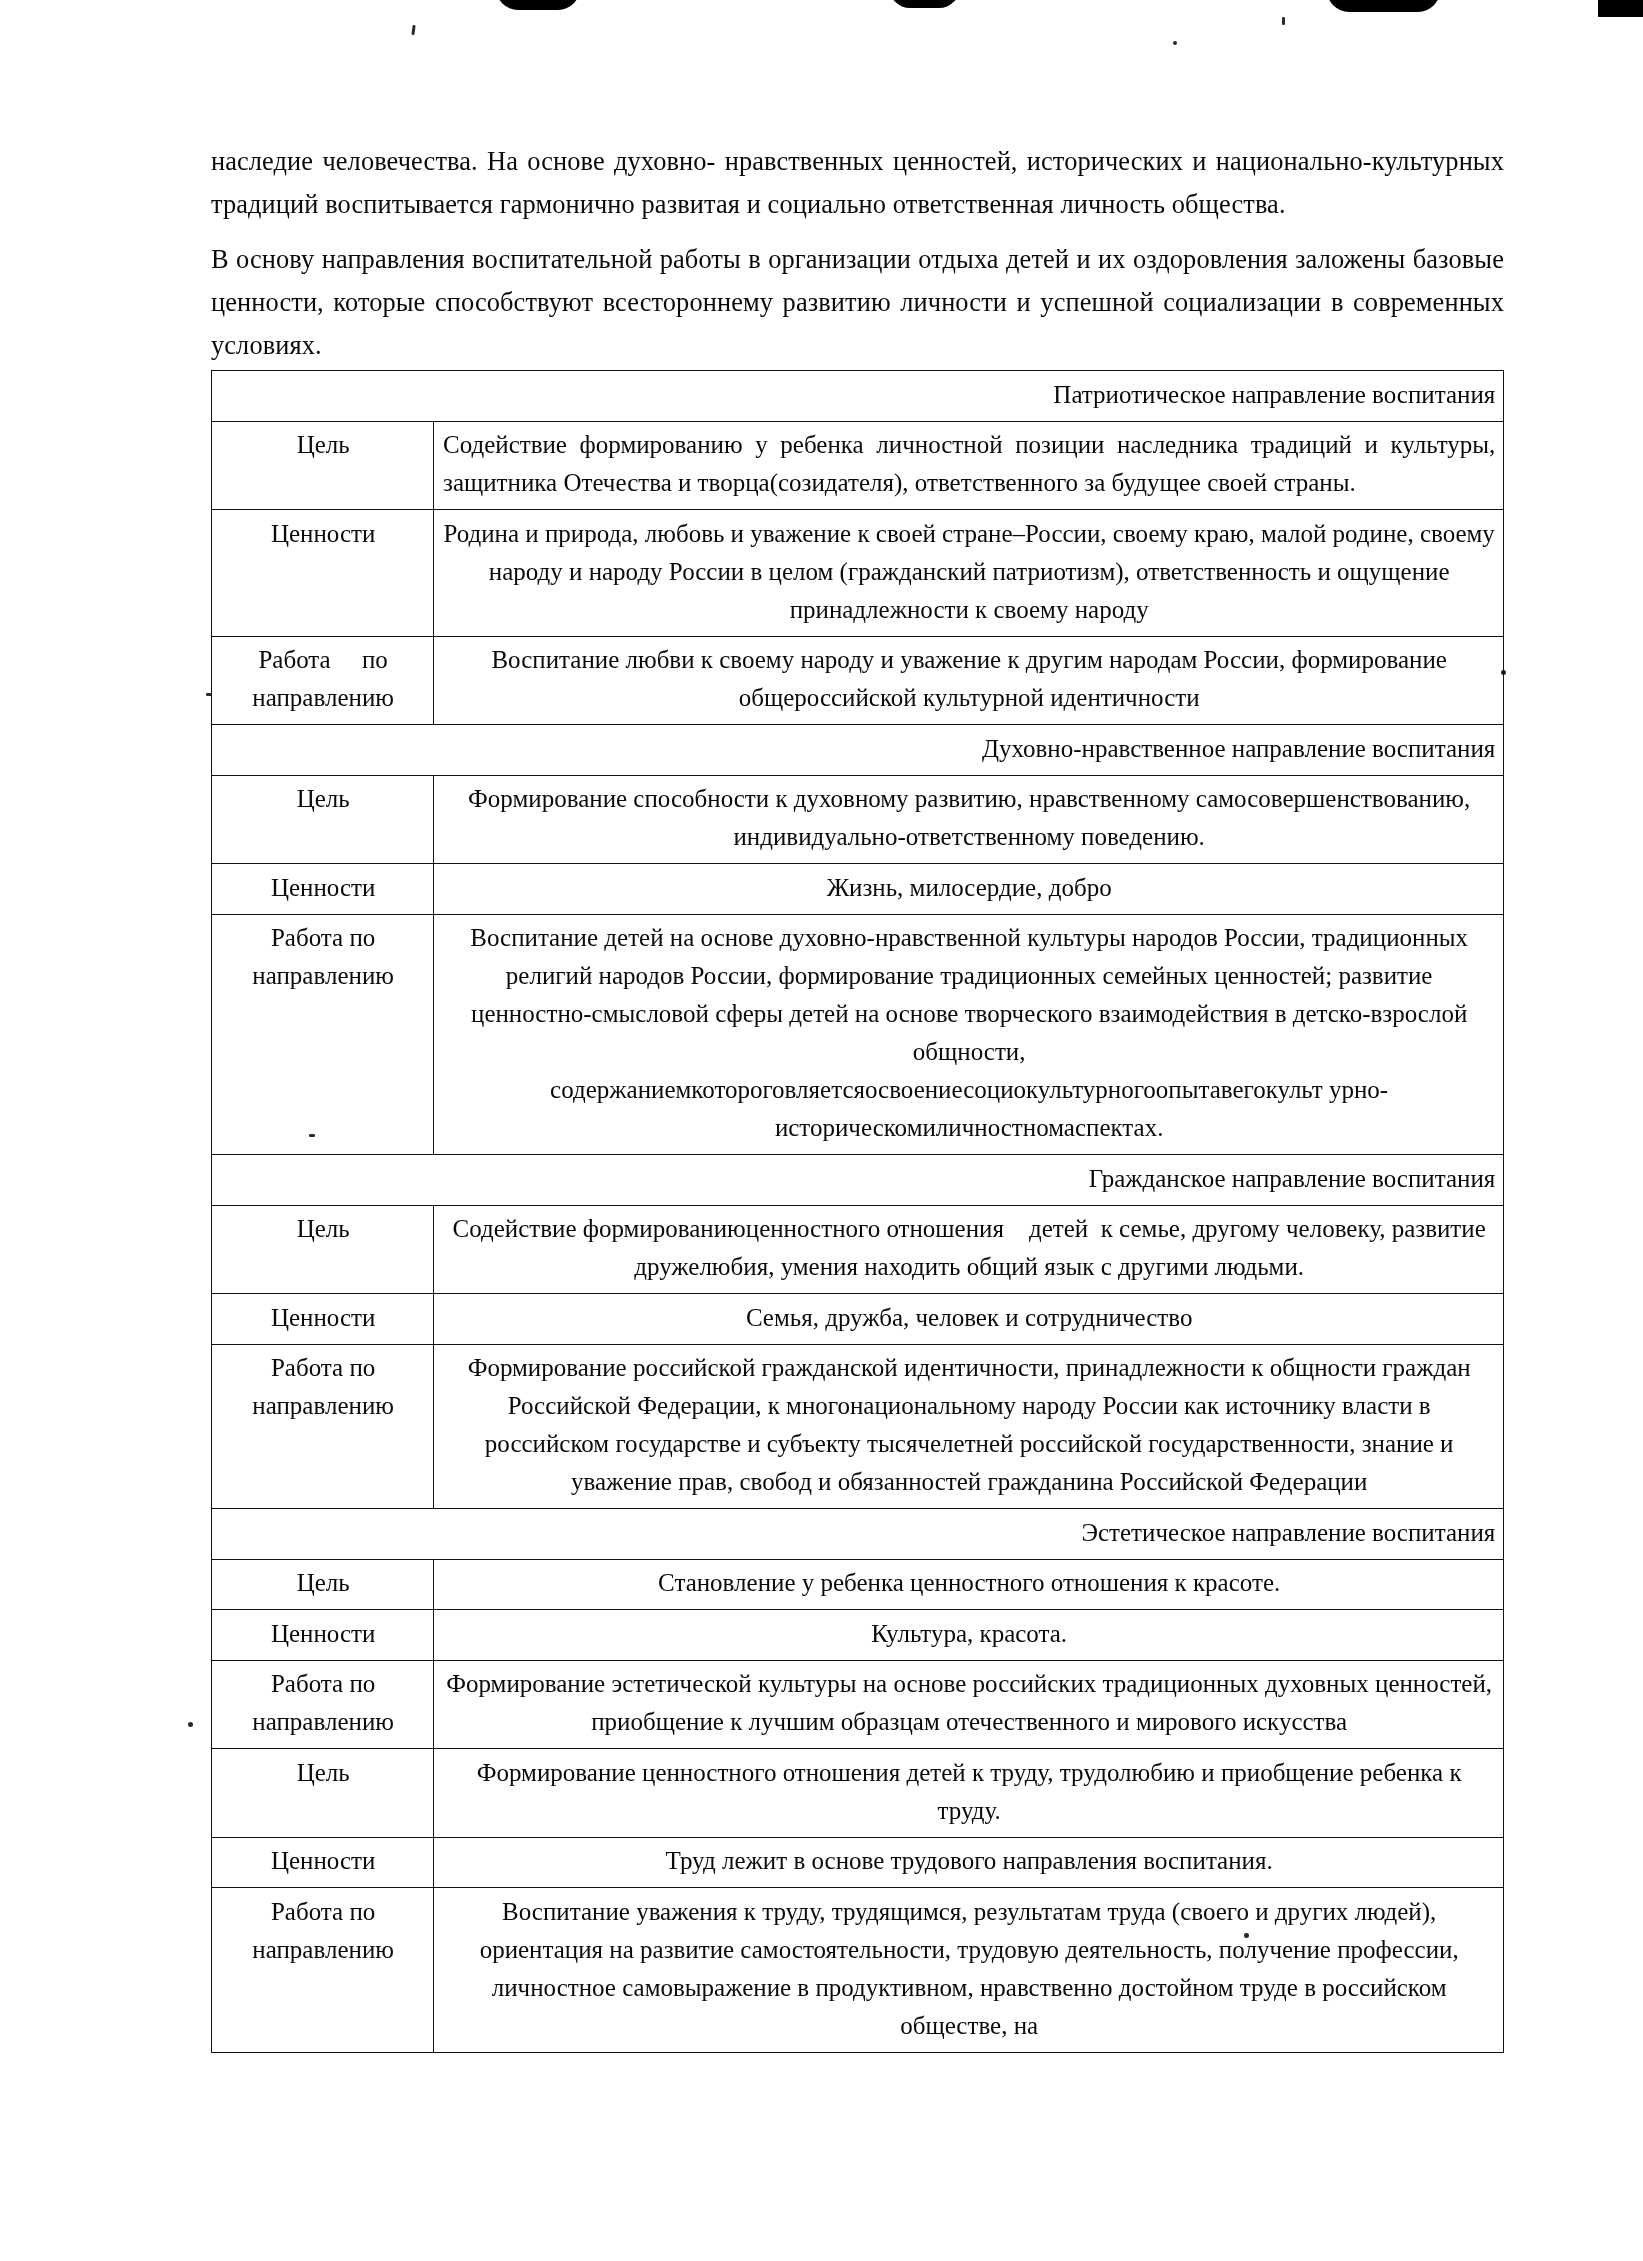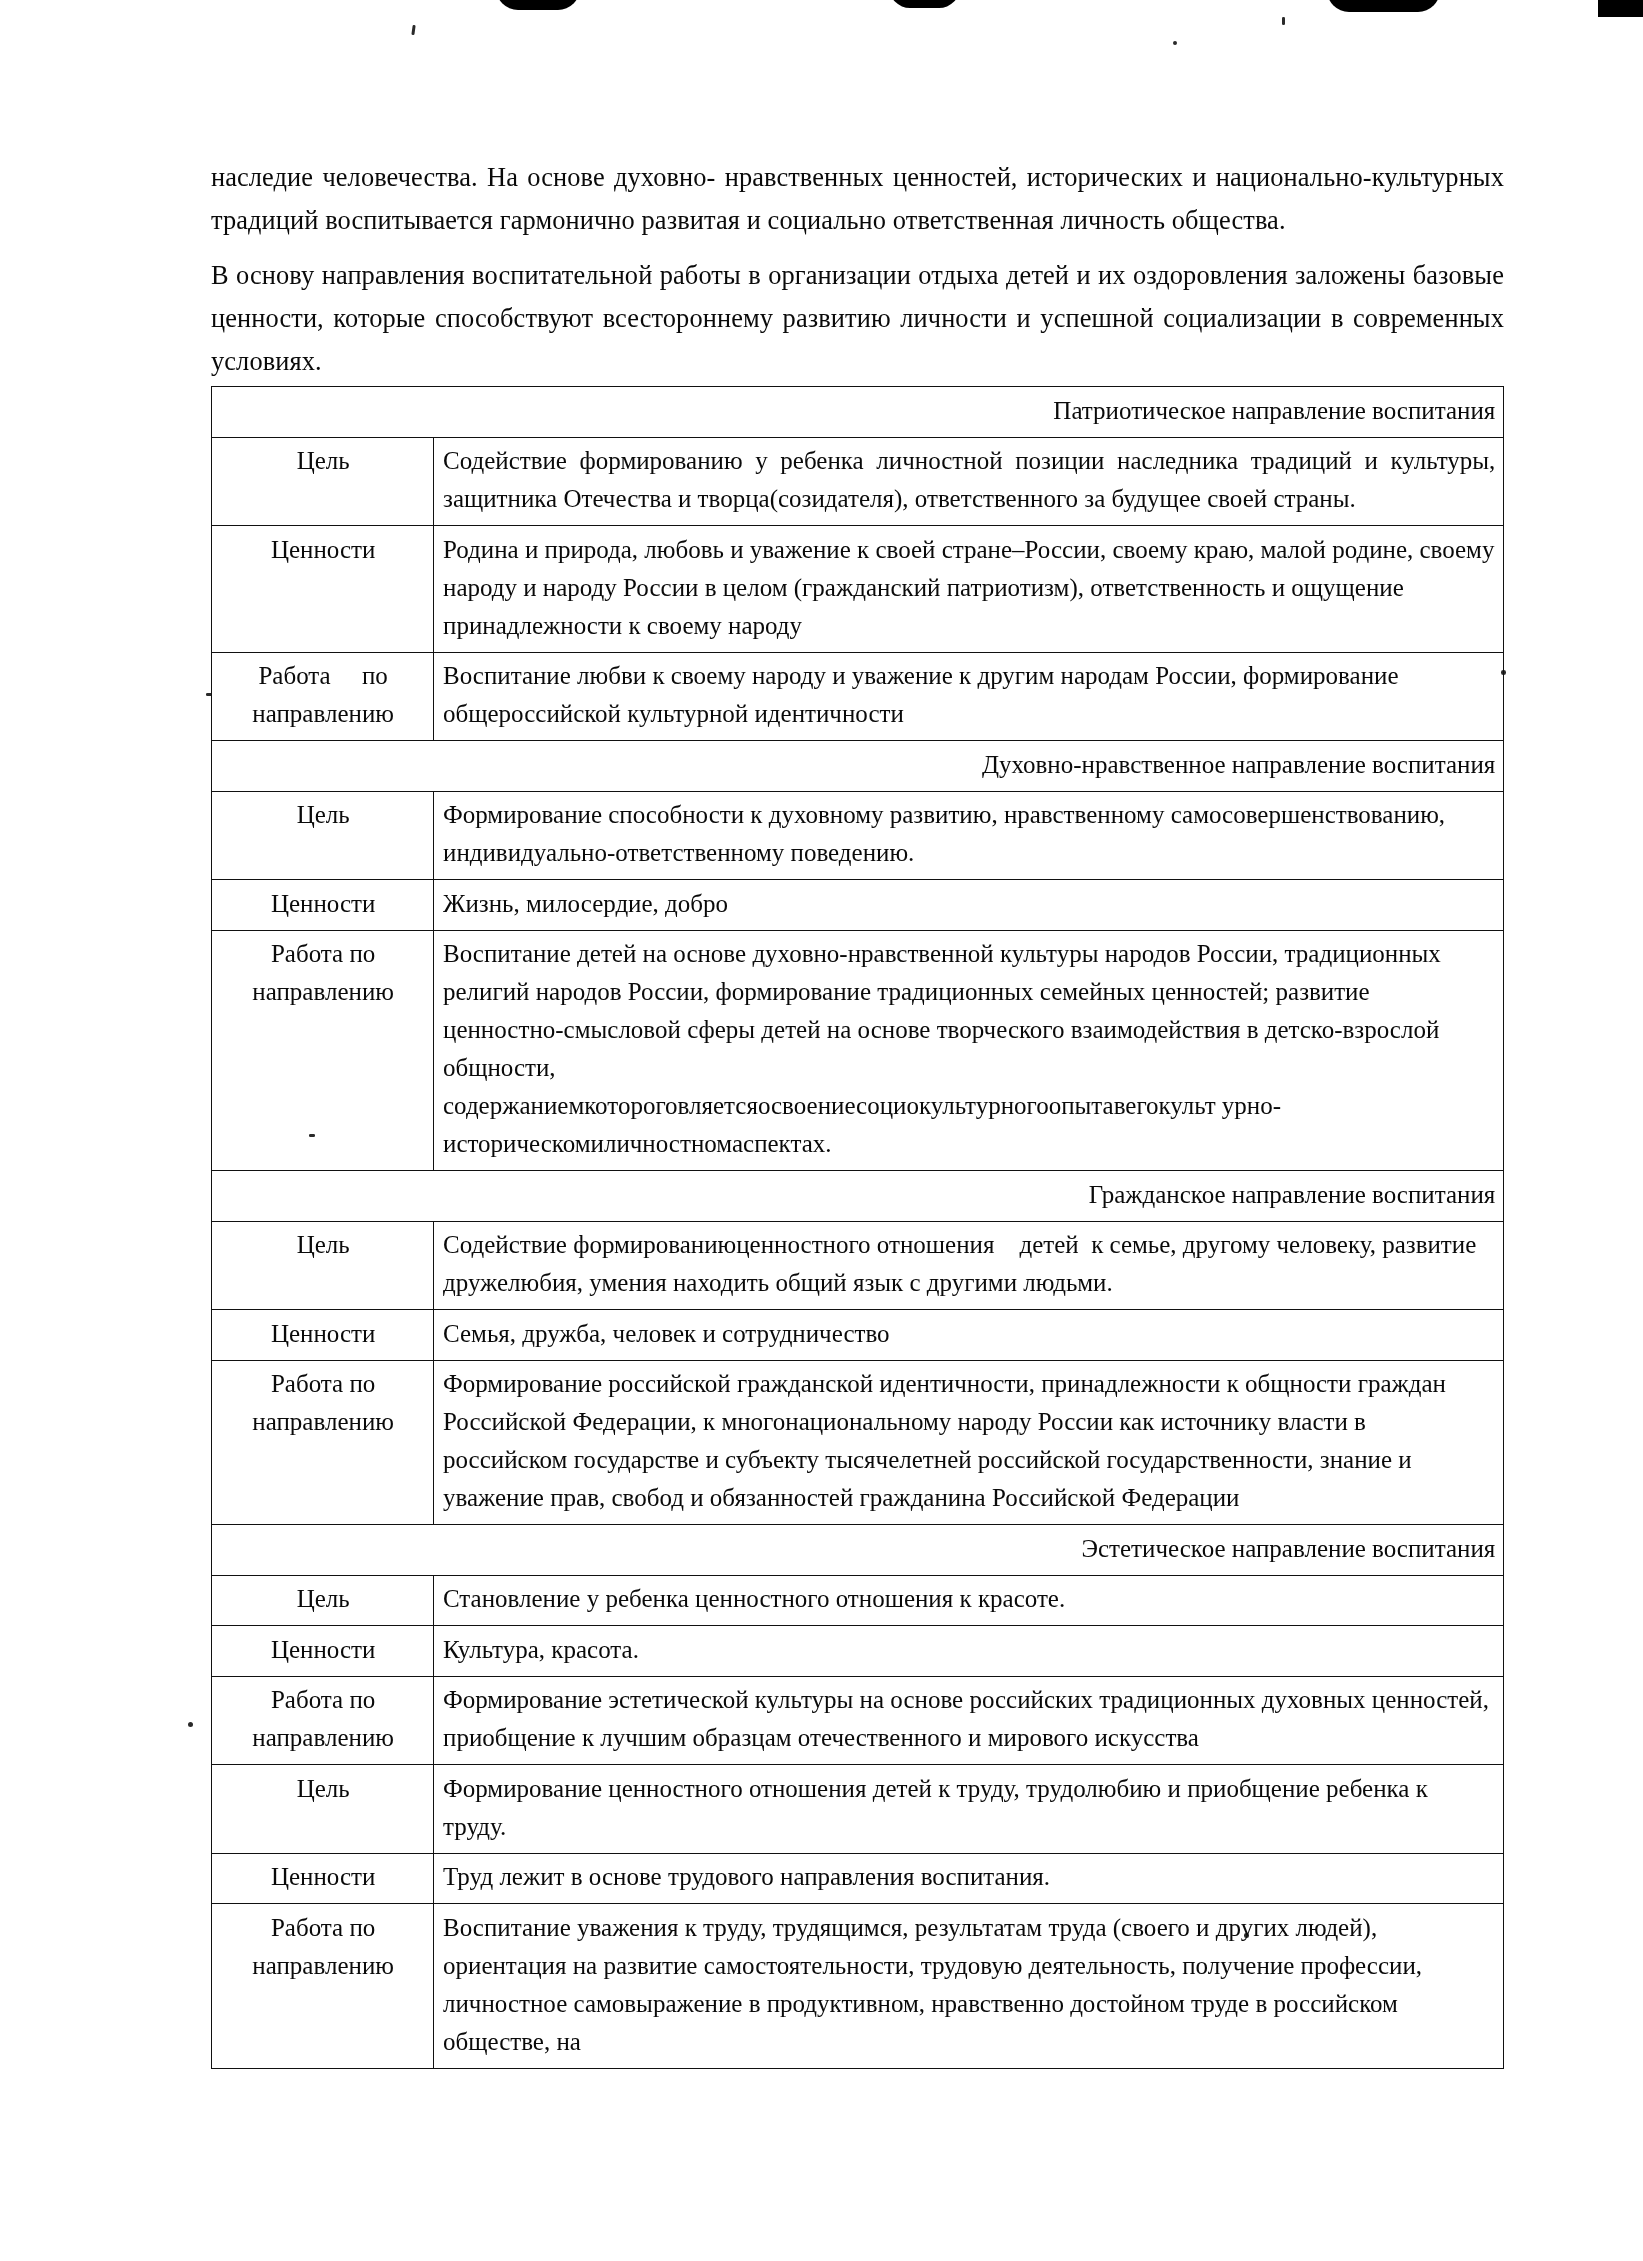--- a/index.html
+++ b/index.html
@@ -32,21 +32,21 @@
   .speck.s4 { left: 1501px; top: 670px; width: 4.5px; height: 4.5px; }
   .speck.s5 { left: 188px;  top: 1722px; width: 5.2px; height: 5.2px; }
   .speck.s6 { left: 1244px; top: 1933px; width: 4.5px; height: 4.5px; }
   .speck.s7 { left: 206px;  top: 693px; width: 6.4px; height: 2.6px; border-radius: 1.3px; }
   .speck.s8 { left: 309px;  top: 1134px; width: 5.8px;  height: 2.6px; border-radius: 1.3px; }
 
   
   .content {
     position: absolute;
     left: 211px;
-    top: 156px;
+    top: 140px;
     width: 1293px;
   }
   p.body-par {
     margin: 0 0 3.9px 0;
     font-size: 26.4px;
     line-height: 43px;
     text-align: justify;
     text-justify: inter-word;
     letter-spacing: 0.1px;
   }
@@ -73,21 +73,21 @@
     text-align: right;
     padding: 5.8px 7.7px 7.7px 7.7px;
     line-height: 36px;
   }
   td.row-label {
     padding-left: 14px;
     padding-top: 5.8px;
     text-align: center;
   }
   td.row-value {
-    text-align: left;
+    text-align: center;
   }
   td.row-value.justified {
     text-align: justify;
     text-justify: inter-word;
   }
   .brk { white-space: pre-wrap; }
 </style>
 </head>
 <body>
 

